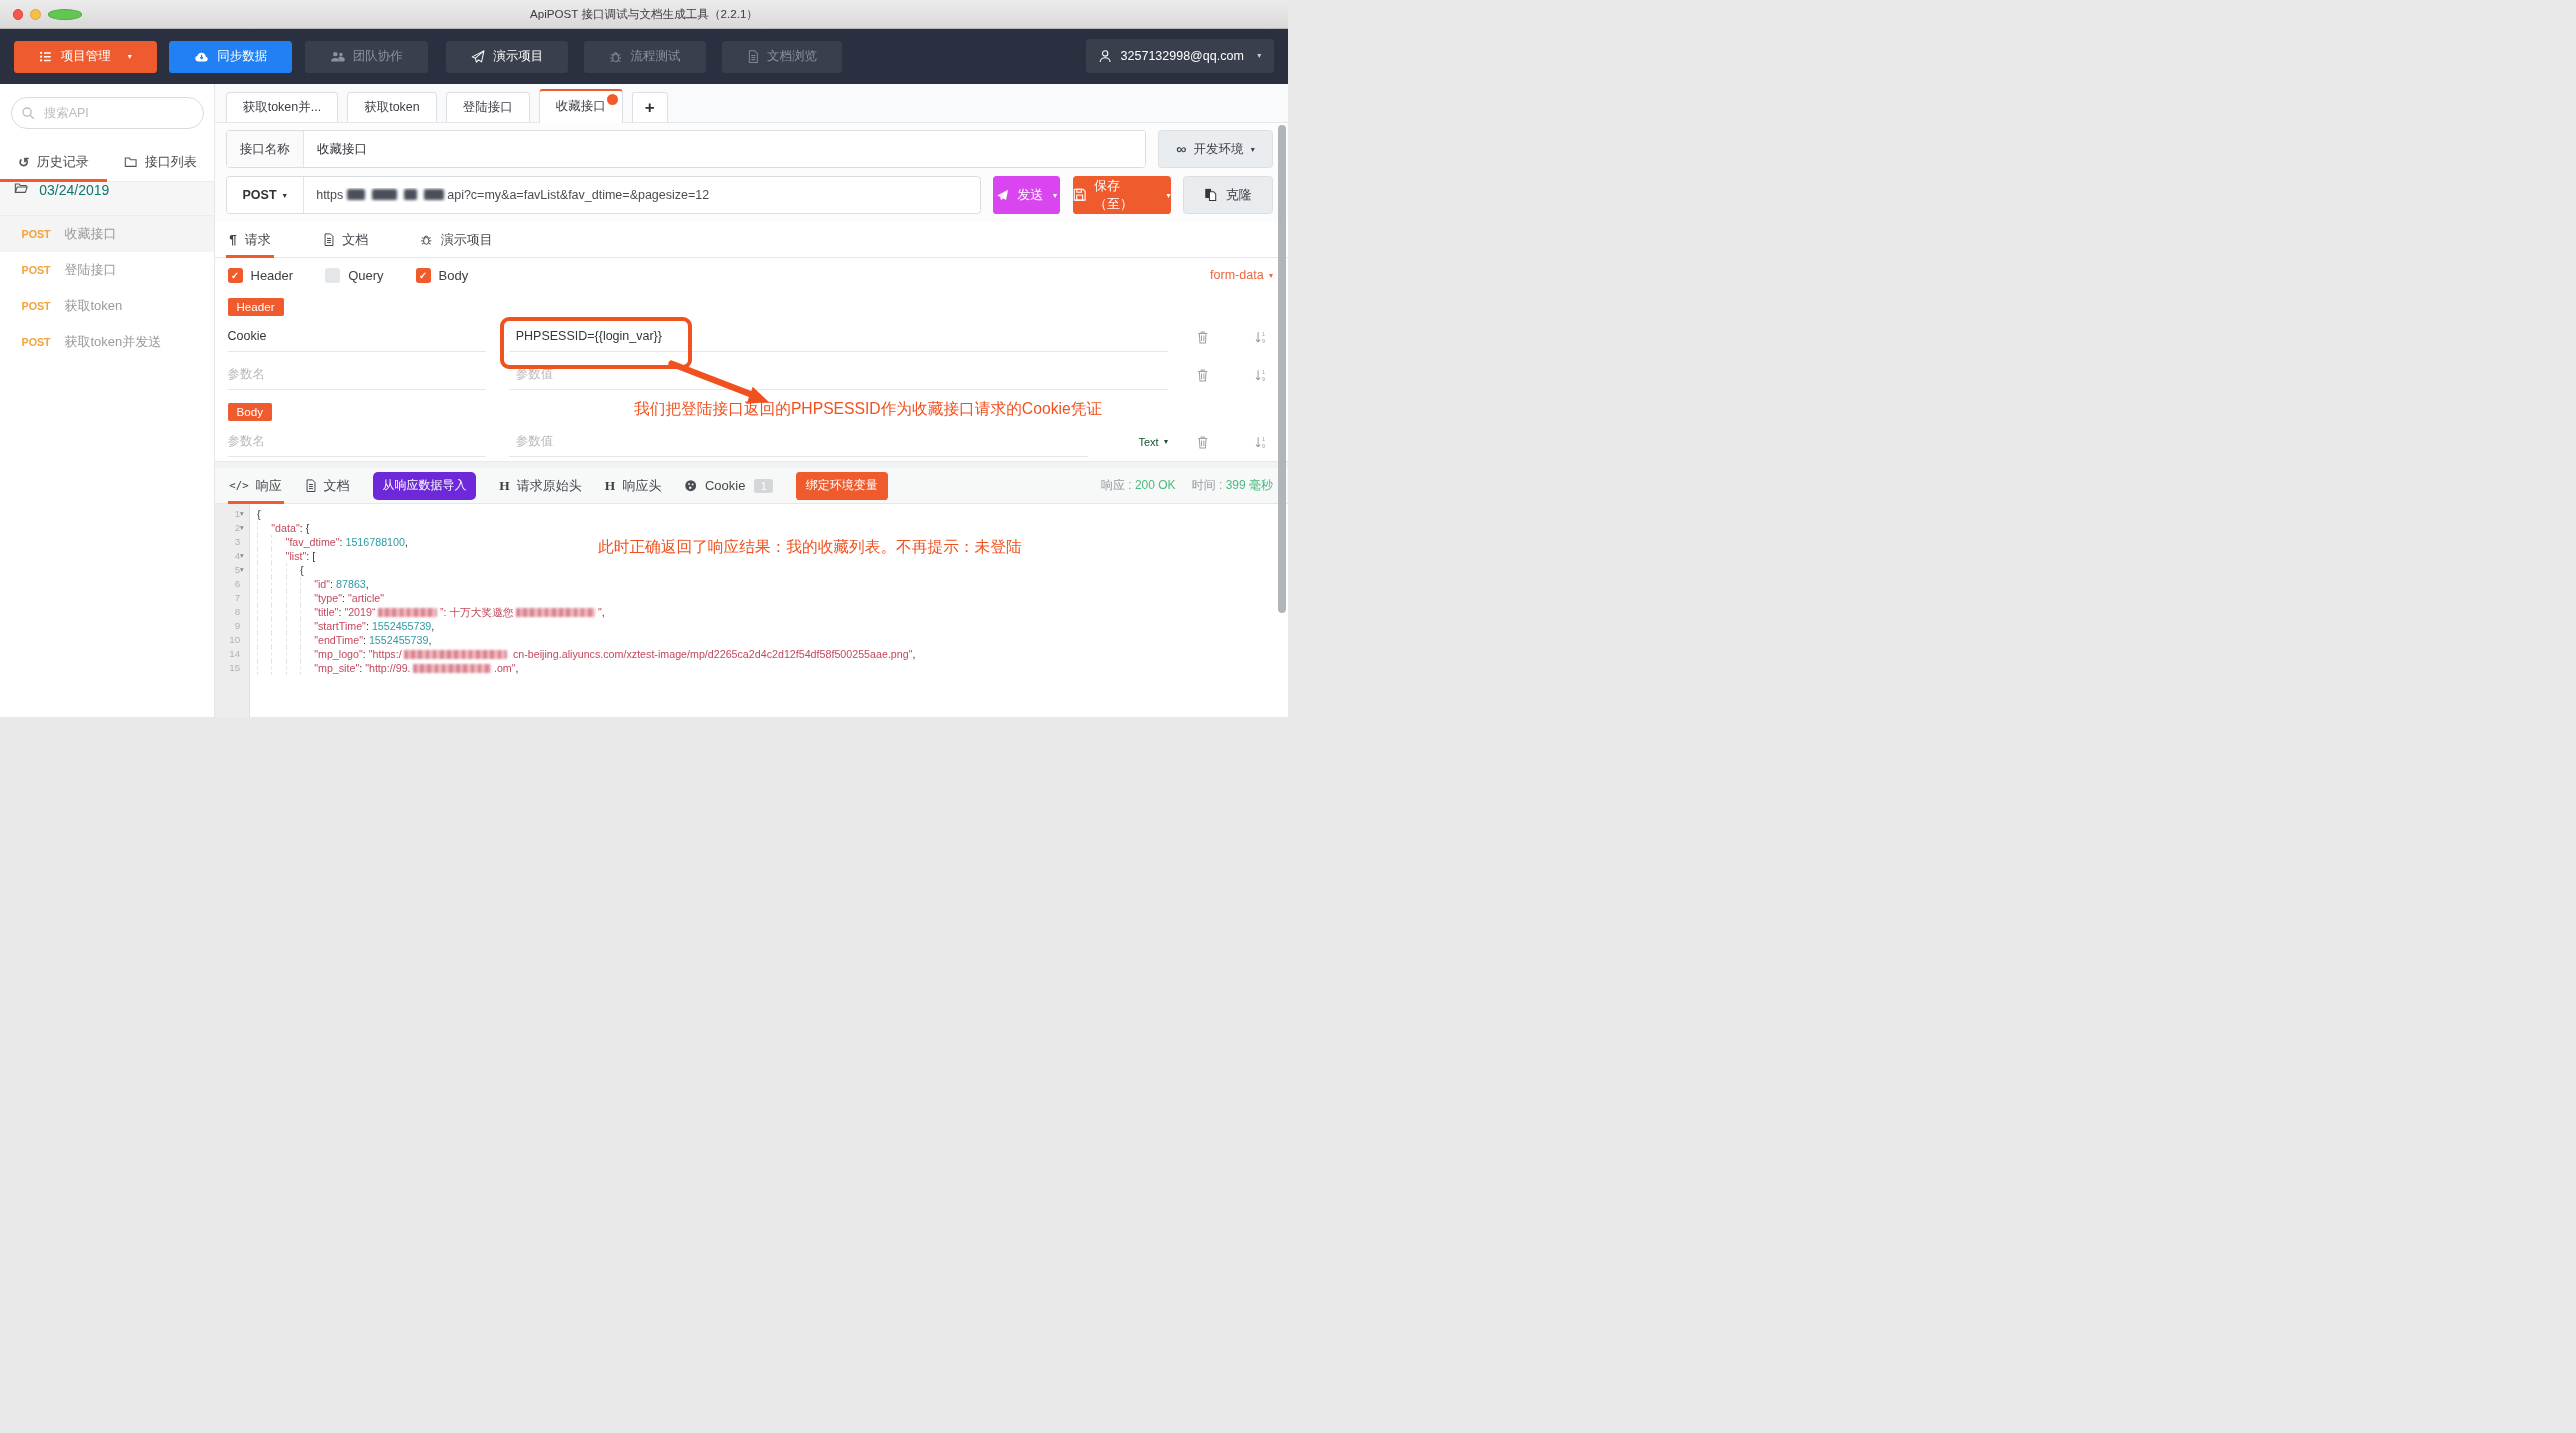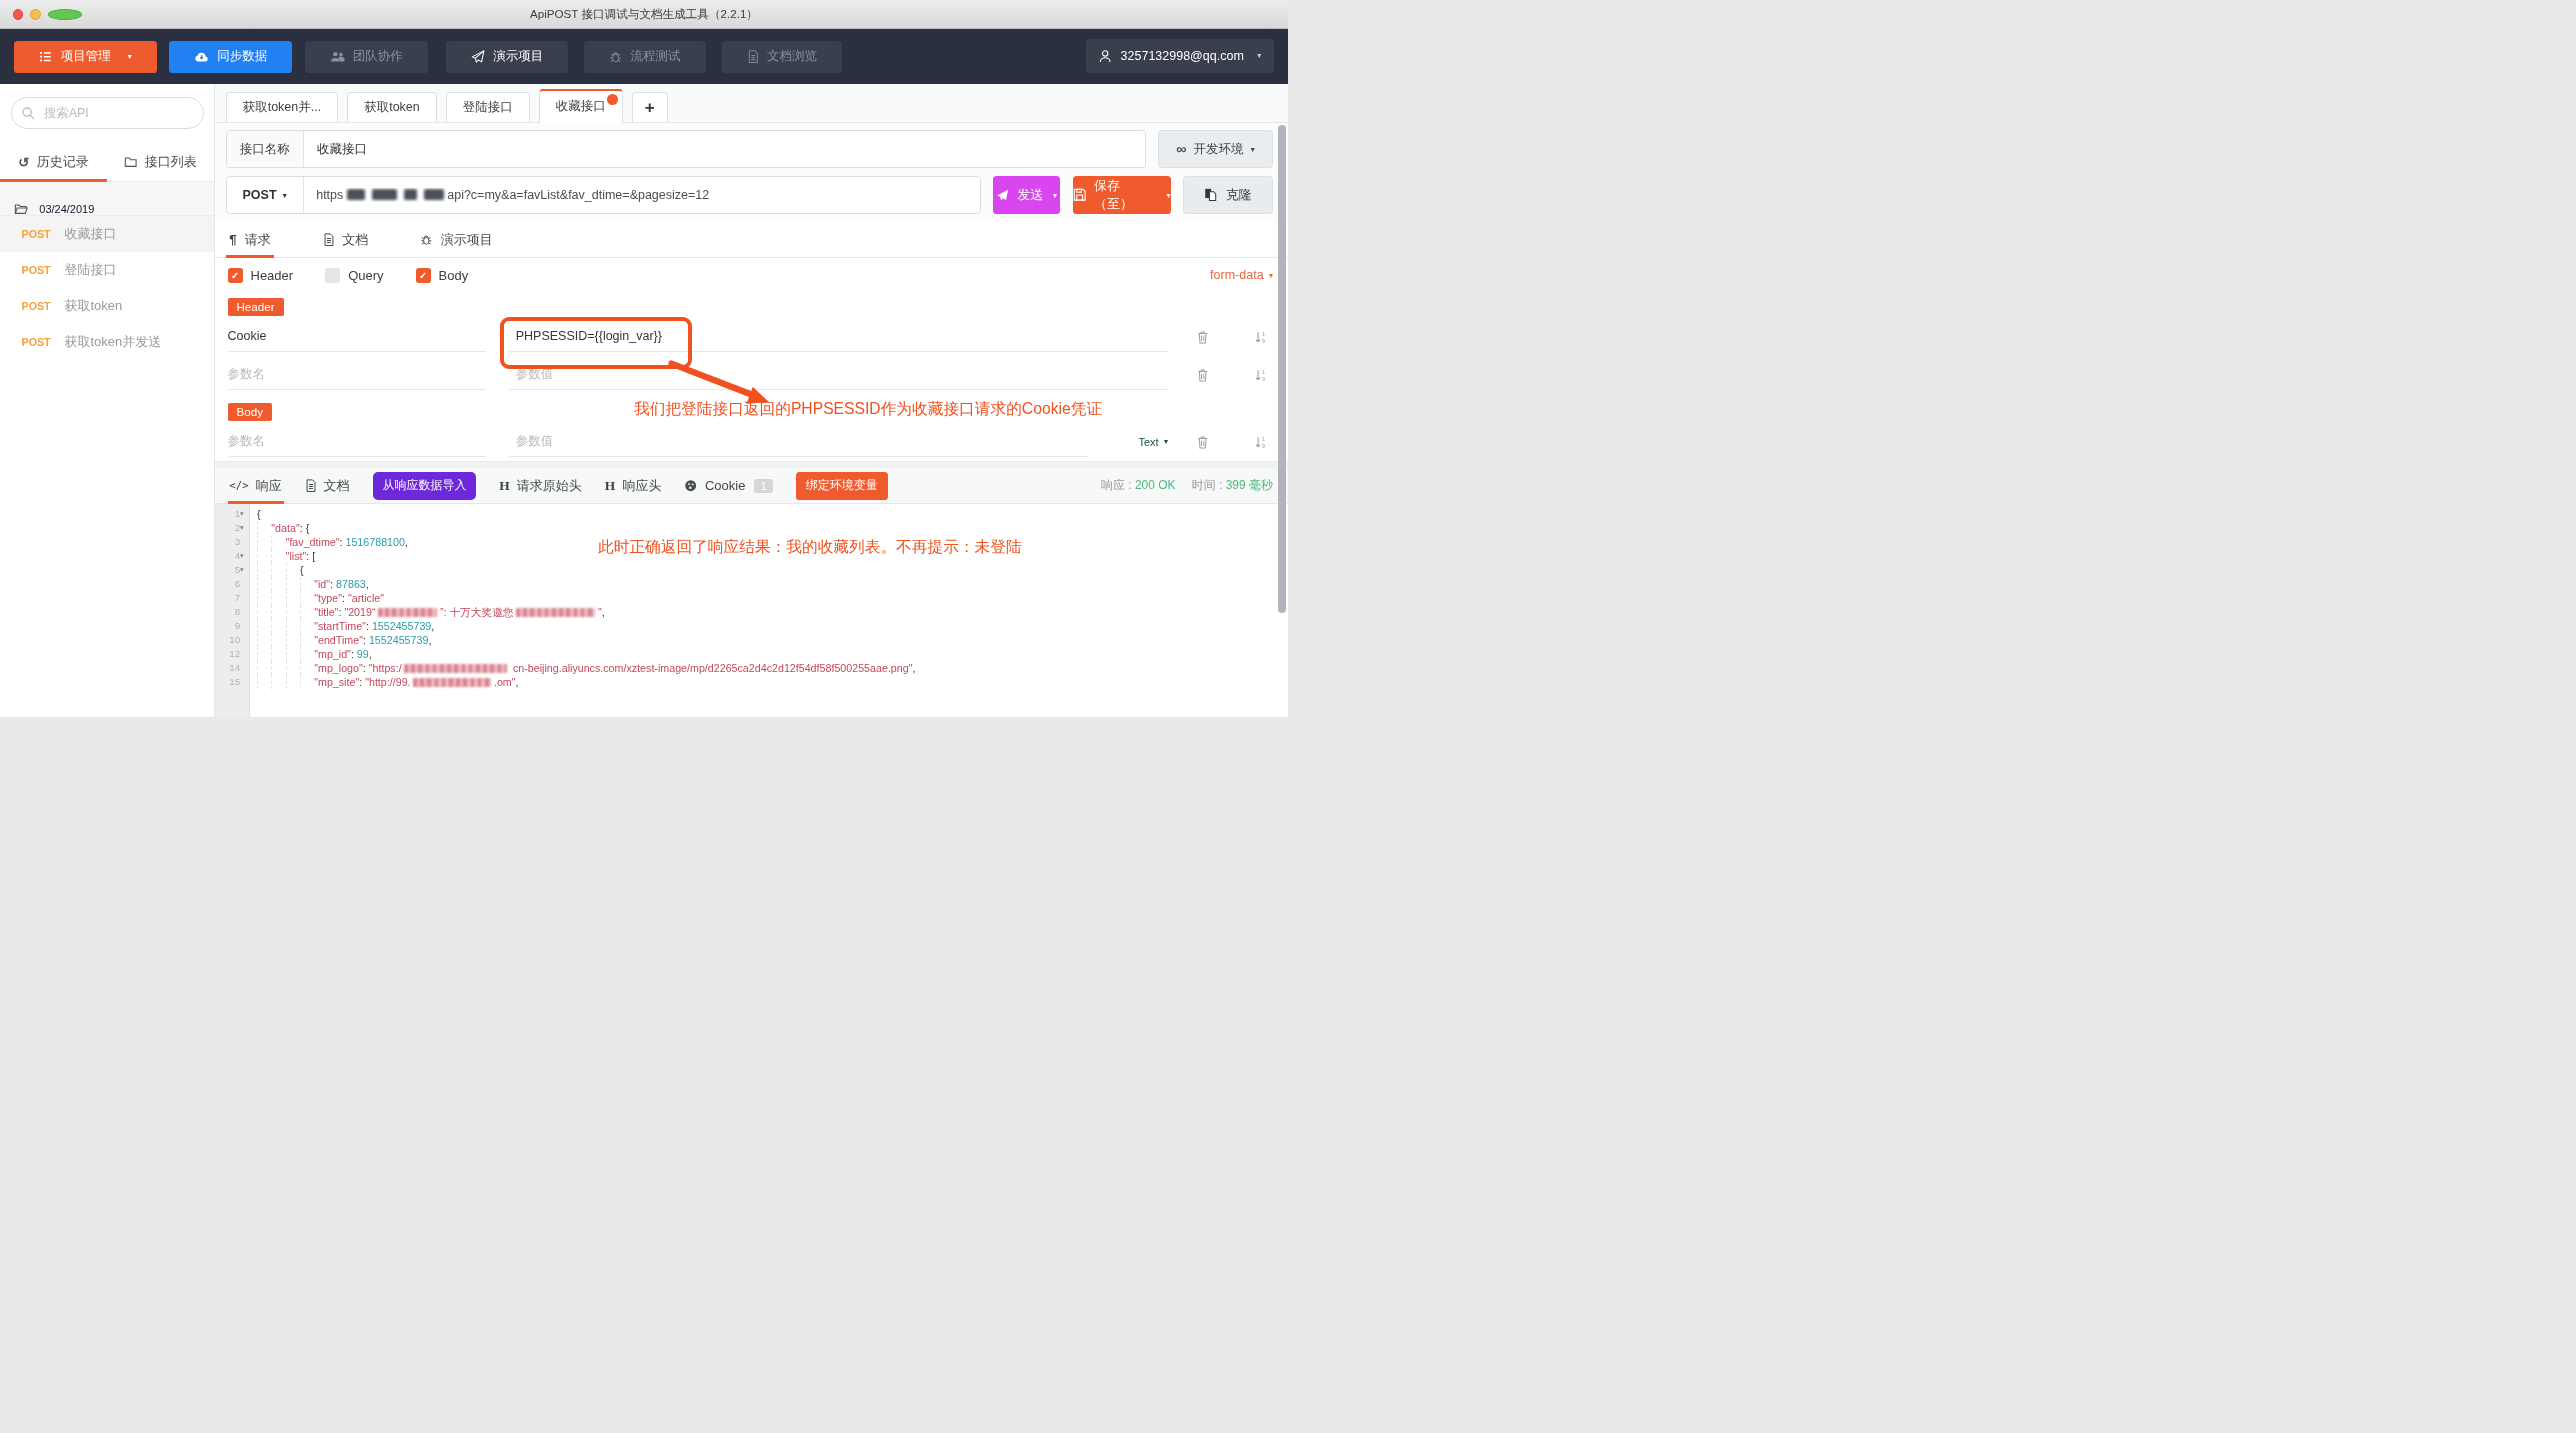--- a/index.html
+++ b/index.html
@@ -31,21 +31,21 @@
   
   .sidebar{width:215px;flex:0 0 215px;border-right:0.9px solid #e4e6e8;background:#fff;display:flex;flex-direction:column}
   .searchwrap{margin:13.4px 10.7px 9px;position:relative}
   .searchwrap input{width:193px;height:32px;border:0.9px solid #d9dcdf;border-radius:16px;padding:0 10.7px 0 32px;font-size:12.5px;color:#555;outline:none}
   .searchwrap input::placeholder{color:#b9bdc2}
   .searchwrap svg{position:absolute;left:10.7px;top:9px}
   .side-tabs{display:flex;height:38px;border-bottom:0.9px solid #ececec;margin-top:5.4px}
   .side-tab{flex:1;display:flex;align-items:center;justify-content:center;gap:7.2px;font-size:13px;color:#4a4d52;cursor:pointer;position:relative}
   .side-tab .g-ic{font-size:13.4px;font-weight:bold;color:#555}
   .side-tab.active::after{content:"";position:absolute;left:0;right:0;bottom:-0.9px;height:2.7px;background:#f05b2d}
-  .daterow{height:34px;background:#f6f6f6;border-bottom:0.9px solid #ececec;display:flex;align-items:flex-end;gap:10.7px;padding:0 14.3px;font-size:11px;color:#0f172a;cursor:pointer}
+  .daterow{height:34px;background:#f6f6f6;border-bottom:0.9px solid #ececec;display:flex;align-items:flex-start;gap:10.7px;padding:0 14.3px;font-size:14px;color:#0f766e;cursor:pointer}
   .sitem{height:36px;display:flex;align-items:center;padding:0 0 0 21.5px;cursor:pointer;font-size:12.5px}
   .sitem.selected{background:#f4f4f4}
   .sitem .meth{color:#f2a33c;font-size:10.7px;font-weight:bold;width:43px}
   .sitem .nm{color:#9a9a9a;font-size:13px}
   
   .main{position:relative;flex:1;display:flex;flex-direction:column;background:#fff;overflow:hidden}
   .tabstrip{height:39px;background:#f9fafb;border-bottom:0.9px solid #e5e7e9;display:flex;align-items:flex-end;gap:9px;padding:0 0 0 10.7px}
   .dtab{position:relative;height:30px;background:#fff;border:0.9px solid #dddfe3;border-bottom:none;border-radius:3.6px 3.6px 0 0;display:flex;align-items:center;padding:0 16px;font-size:12.5px;color:#3c3f45;cursor:pointer}
   .dtab.active{height:34px;margin-bottom:-0.9px;border-top:2.7px solid #f05b2d;background:#fff;z-index:2}
   .dot{position:absolute;top:2.7px;right:3.6px;width:11.6px;height:11.6px;border-radius:50%;background:#f05b2d}
@@ -564,27 +564,20 @@
           </div>
           <div class="cl">
             <span class="g">
               <span>10</span>
               <span class="fd">&nbsp;</span>
             </span>
             <span class="cb"><span class="ind"></span><span class="ind"></span><span class="ind"></span><span class="ind"></span><span class="tk-k">"endTime"</span><span class="tk-p">: </span><span class="tk-n">1552455739</span><span class="tk-p">,</span></span>
           </div>
           <div class="cl">
             <span class="g">
-              <span>12</span>
-              <span class="fd">&nbsp;</span>
-            </span>
-            <span class="cb"><span class="ind"></span><span class="ind"></span><span class="ind"></span><span class="ind"></span><span class="tk-k">"mp_id"</span><span class="tk-p">: </span><span class="tk-n">99</span><span class="tk-p">,</span></span>
-          </div>
-          <div class="cl">
-            <span class="g">
               <span>14</span>
               <span class="fd">&nbsp;</span>
             </span>
             <span class="cb"><span class="ind"></span><span class="ind"></span><span class="ind"></span><span class="ind"></span><span class="tk-k">"mp_logo"</span><span class="tk-p">: </span><span class="tk-s">"https:/</span><span class="tk-x" style="width: 103px;"></span><span class="tk-s"> cn-beijing.aliyuncs.com/xztest-image/mp/d2265ca2d4c2d12f54df58f500255aae.png"</span><span class="tk-p">,</span></span>
           </div>
           <div class="cl">
             <span class="g">
               <span>15</span>
               <span class="fd">&nbsp;</span>
             </span>

